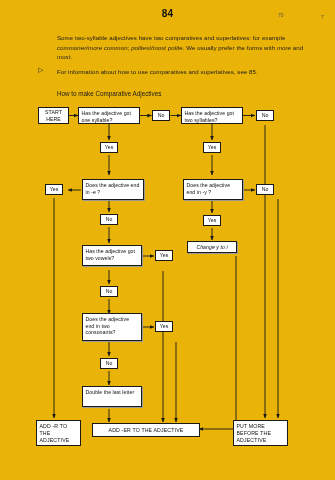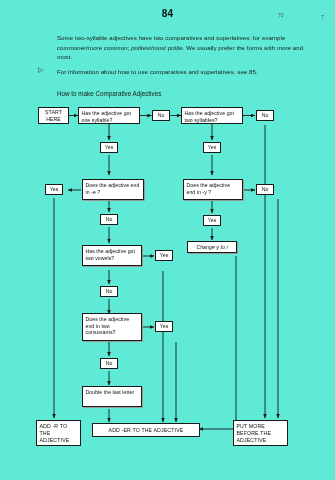--- a/index.html
+++ b/index.html
@@ -2,21 +2,21 @@
 <html><head>
 <meta charset="utf-8">
 <style>
   html,body{margin:0;padding:0;background:#fff;}
   body{
     width:335px;height:480px;position:relative;overflow:hidden;
     font-family:"Liberation Sans", sans-serif;
     color:#1a1a1a;
     -webkit-font-smoothing:antialiased;
   }
-  .page{position:absolute;inset:0;background:#5eead4;}
+  .page{position:absolute;inset:0;background:#eab308;}
 
   
   .pg-num{
     position:absolute;left:0;top:8px;width:335px;text-align:center;
     font-size:10px;font-weight:bold;letter-spacing:.3px;color:#111;
   }
   .side-num{
     position:absolute;top:12px;font-size:5px;color:#555;
   }
   .side-num.a{left:278px;}

